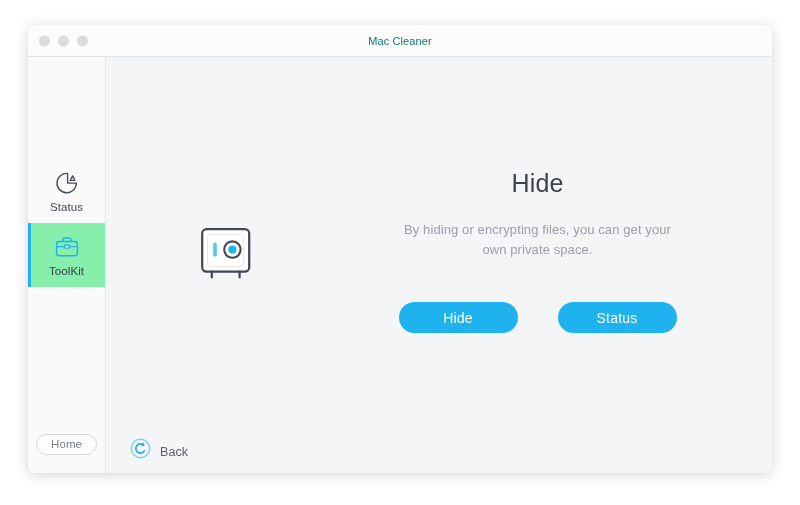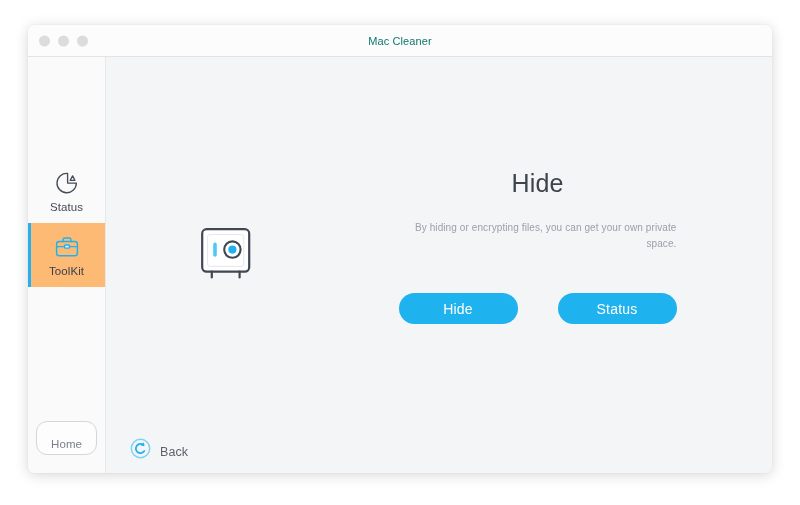--- a/index.html
+++ b/index.html
@@ -84,21 +84,21 @@
     position: relative;
     height: 64px;
     display: flex;
     flex-direction: column;
     align-items: center;
     justify-content: center;
     gap: 5px;
     cursor: default;
   }
   .nav-item.active {
-    background: #fdba74;
+    background: #86efac;
   }
   .nav-item.active::before {
     content: "";
     position: absolute;
     left: 0;
     top: 0;
     bottom: 0;
     width: 3px;
     background: #22b0f0;
   }
@@ -115,21 +115,21 @@
   .nav-item.active .nav-label {
     color: #3a424c;
   }
 
   .home-wrap {
     margin-top: auto;
     padding: 0 0 18px 8px;
   }
   .home-btn {
     display: inline-block;
-    padding: 16px 14px 4px 14px;
+    padding: 3px 14px 4px 14px;
     border: 1px solid #d4d6d9;
     border-radius: 11px;
     background: #fdfdfd;
     font-size: 11.5px;
     color: #7b8087;
     letter-spacing: 0.1px;
   }
 
   
   .main {
@@ -161,27 +161,26 @@
     text-align: center;
   }
   .heading {
     font-size: 25px;
     color: #3d444d;
     font-weight: normal;
     margin: 0 0 22px 0;
     letter-spacing: 0.2px;
   }
   .subtext {
-    font-size: 10px;
+    font-size: 13px;
     color: #9aa0a8;
     line-height: 1.55;
     margin: 18px auto;
     max-width: 278px;
     letter-spacing: 0.1px;
-    text-align: right;
   }
 
   .btn-row {
     margin-top: 42px;
     display: flex;
     justify-content: center;
     gap: 40px;
   }
   .pill-btn {
     width: 119px;

